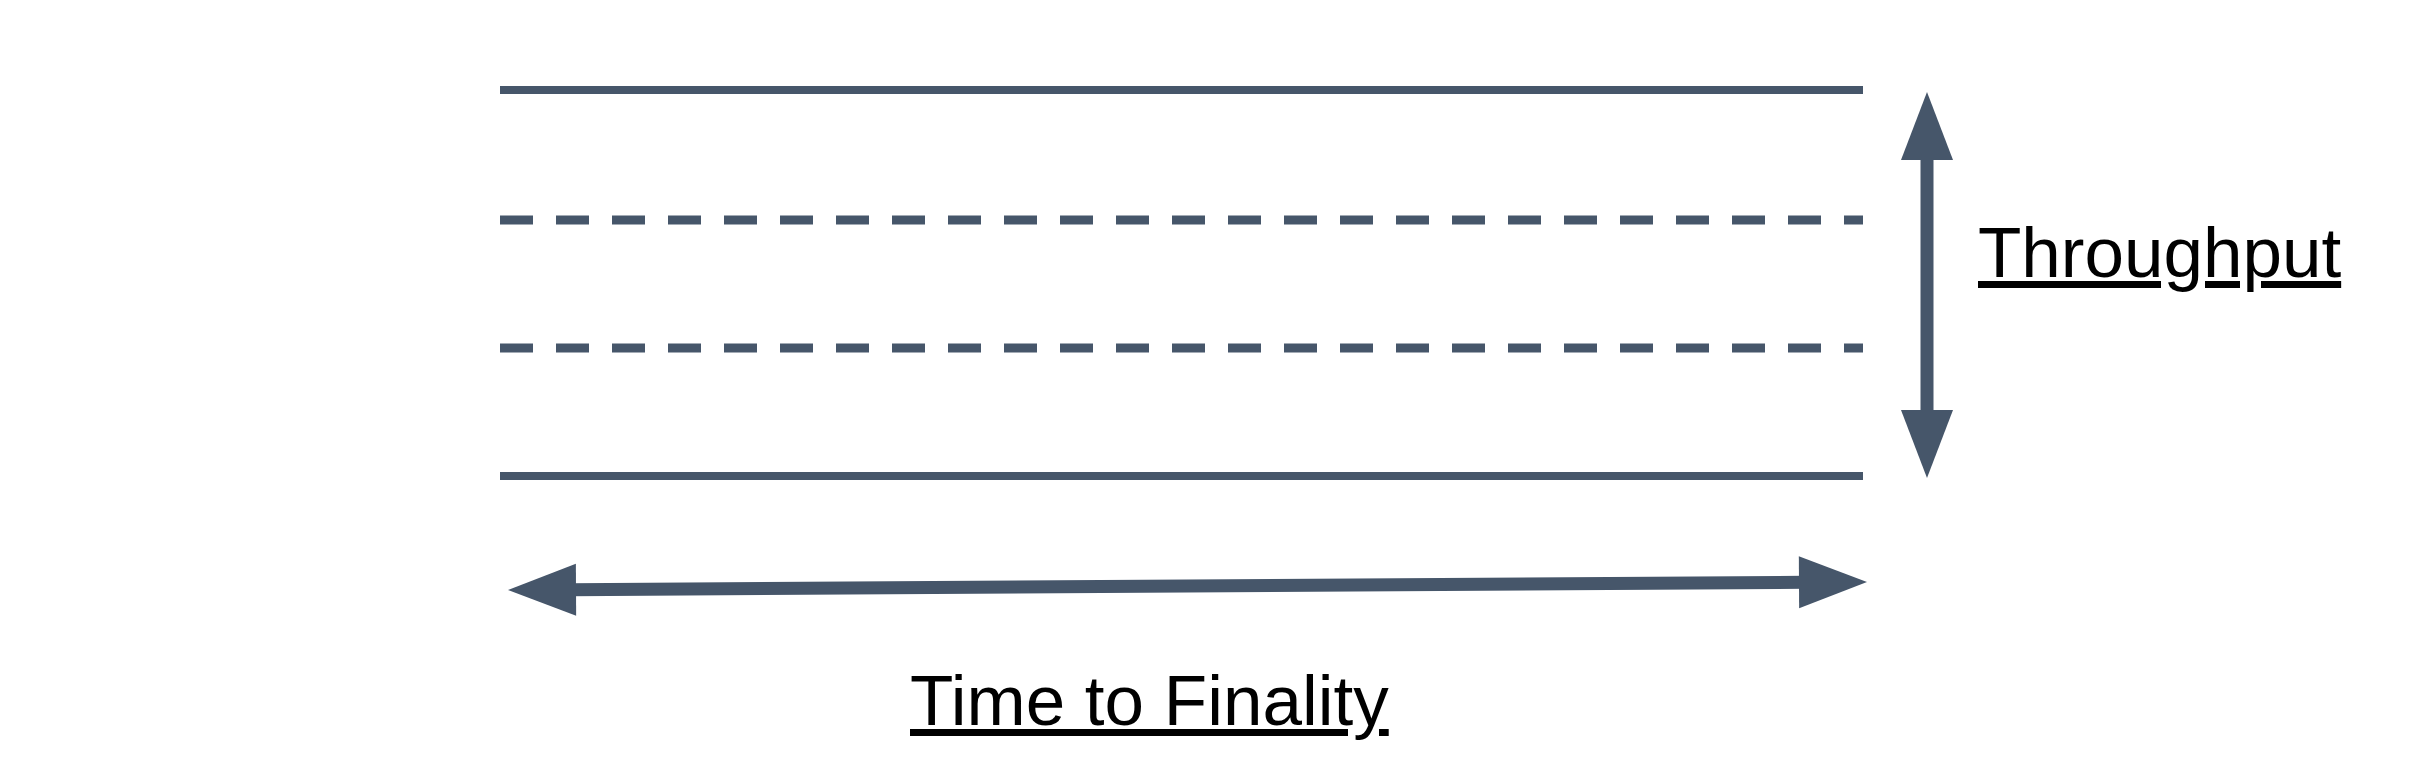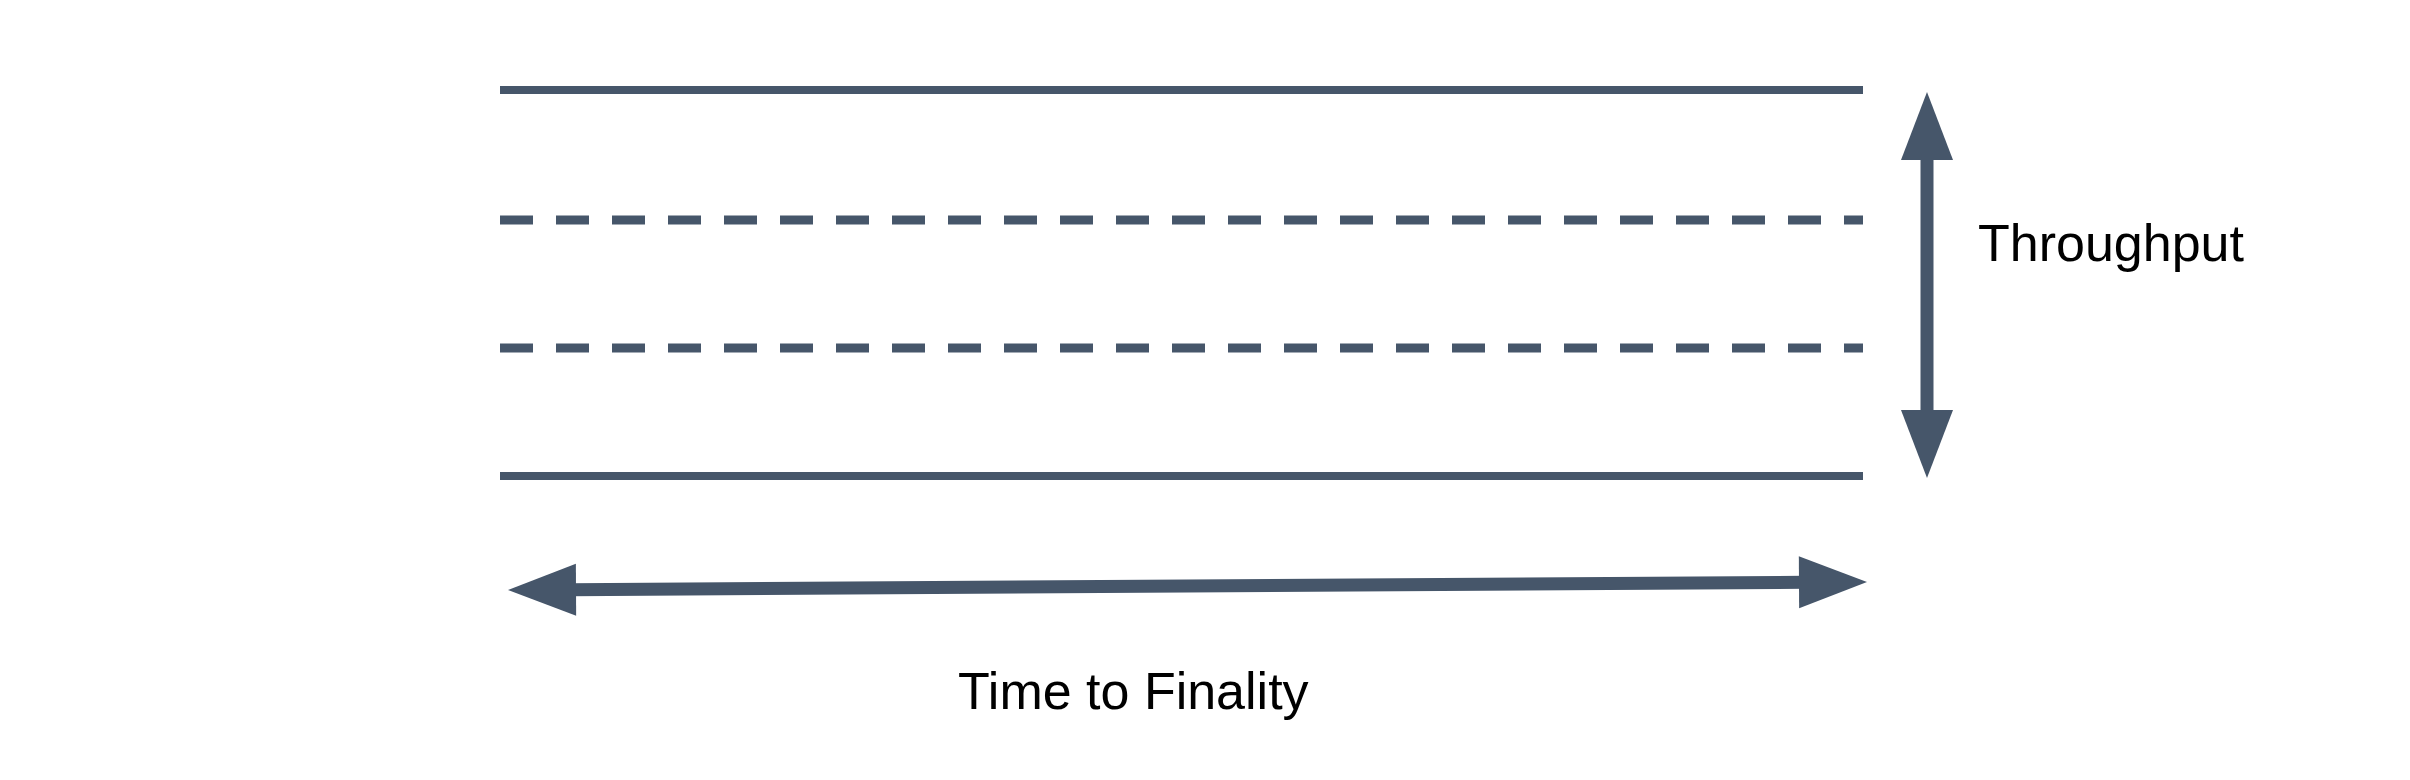--- a/index.html
+++ b/index.html
@@ -24,26 +24,27 @@
     inset: 0;
     width: 2410px;
     height: 780px;
     display: block;
   }
   .stroke-shape { stroke: var(--color-shape); }
   .fill-shape { fill: var(--color-shape); }
   .label {
     position: absolute;
     color: var(--color-text);
-    font-size: 52px;
+    font-size: 71px;
     line-height: 1;
     white-space: nowrap;
+    text-decoration: underline;
   }
   .label-throughput { left: 1978px; top: 217px; }
-  .label-ttf        { left: 958px;  top: 665px; }
+  .label-ttf        { left: 910px;  top: 665px; }
 </style>
 </head>
 <body>
 
 <div class="canvas">
 
   <svg class="diagram-svg" viewBox="0 0 2410 780" aria-hidden="true">
 
     <line class="stroke-shape" x1="500" y1="90" x2="1863" y2="90" stroke-width="8"></line>
     <line class="stroke-shape" x1="500" y1="220" x2="1863" y2="220" stroke-width="9" stroke-dasharray="33 23"></line>

